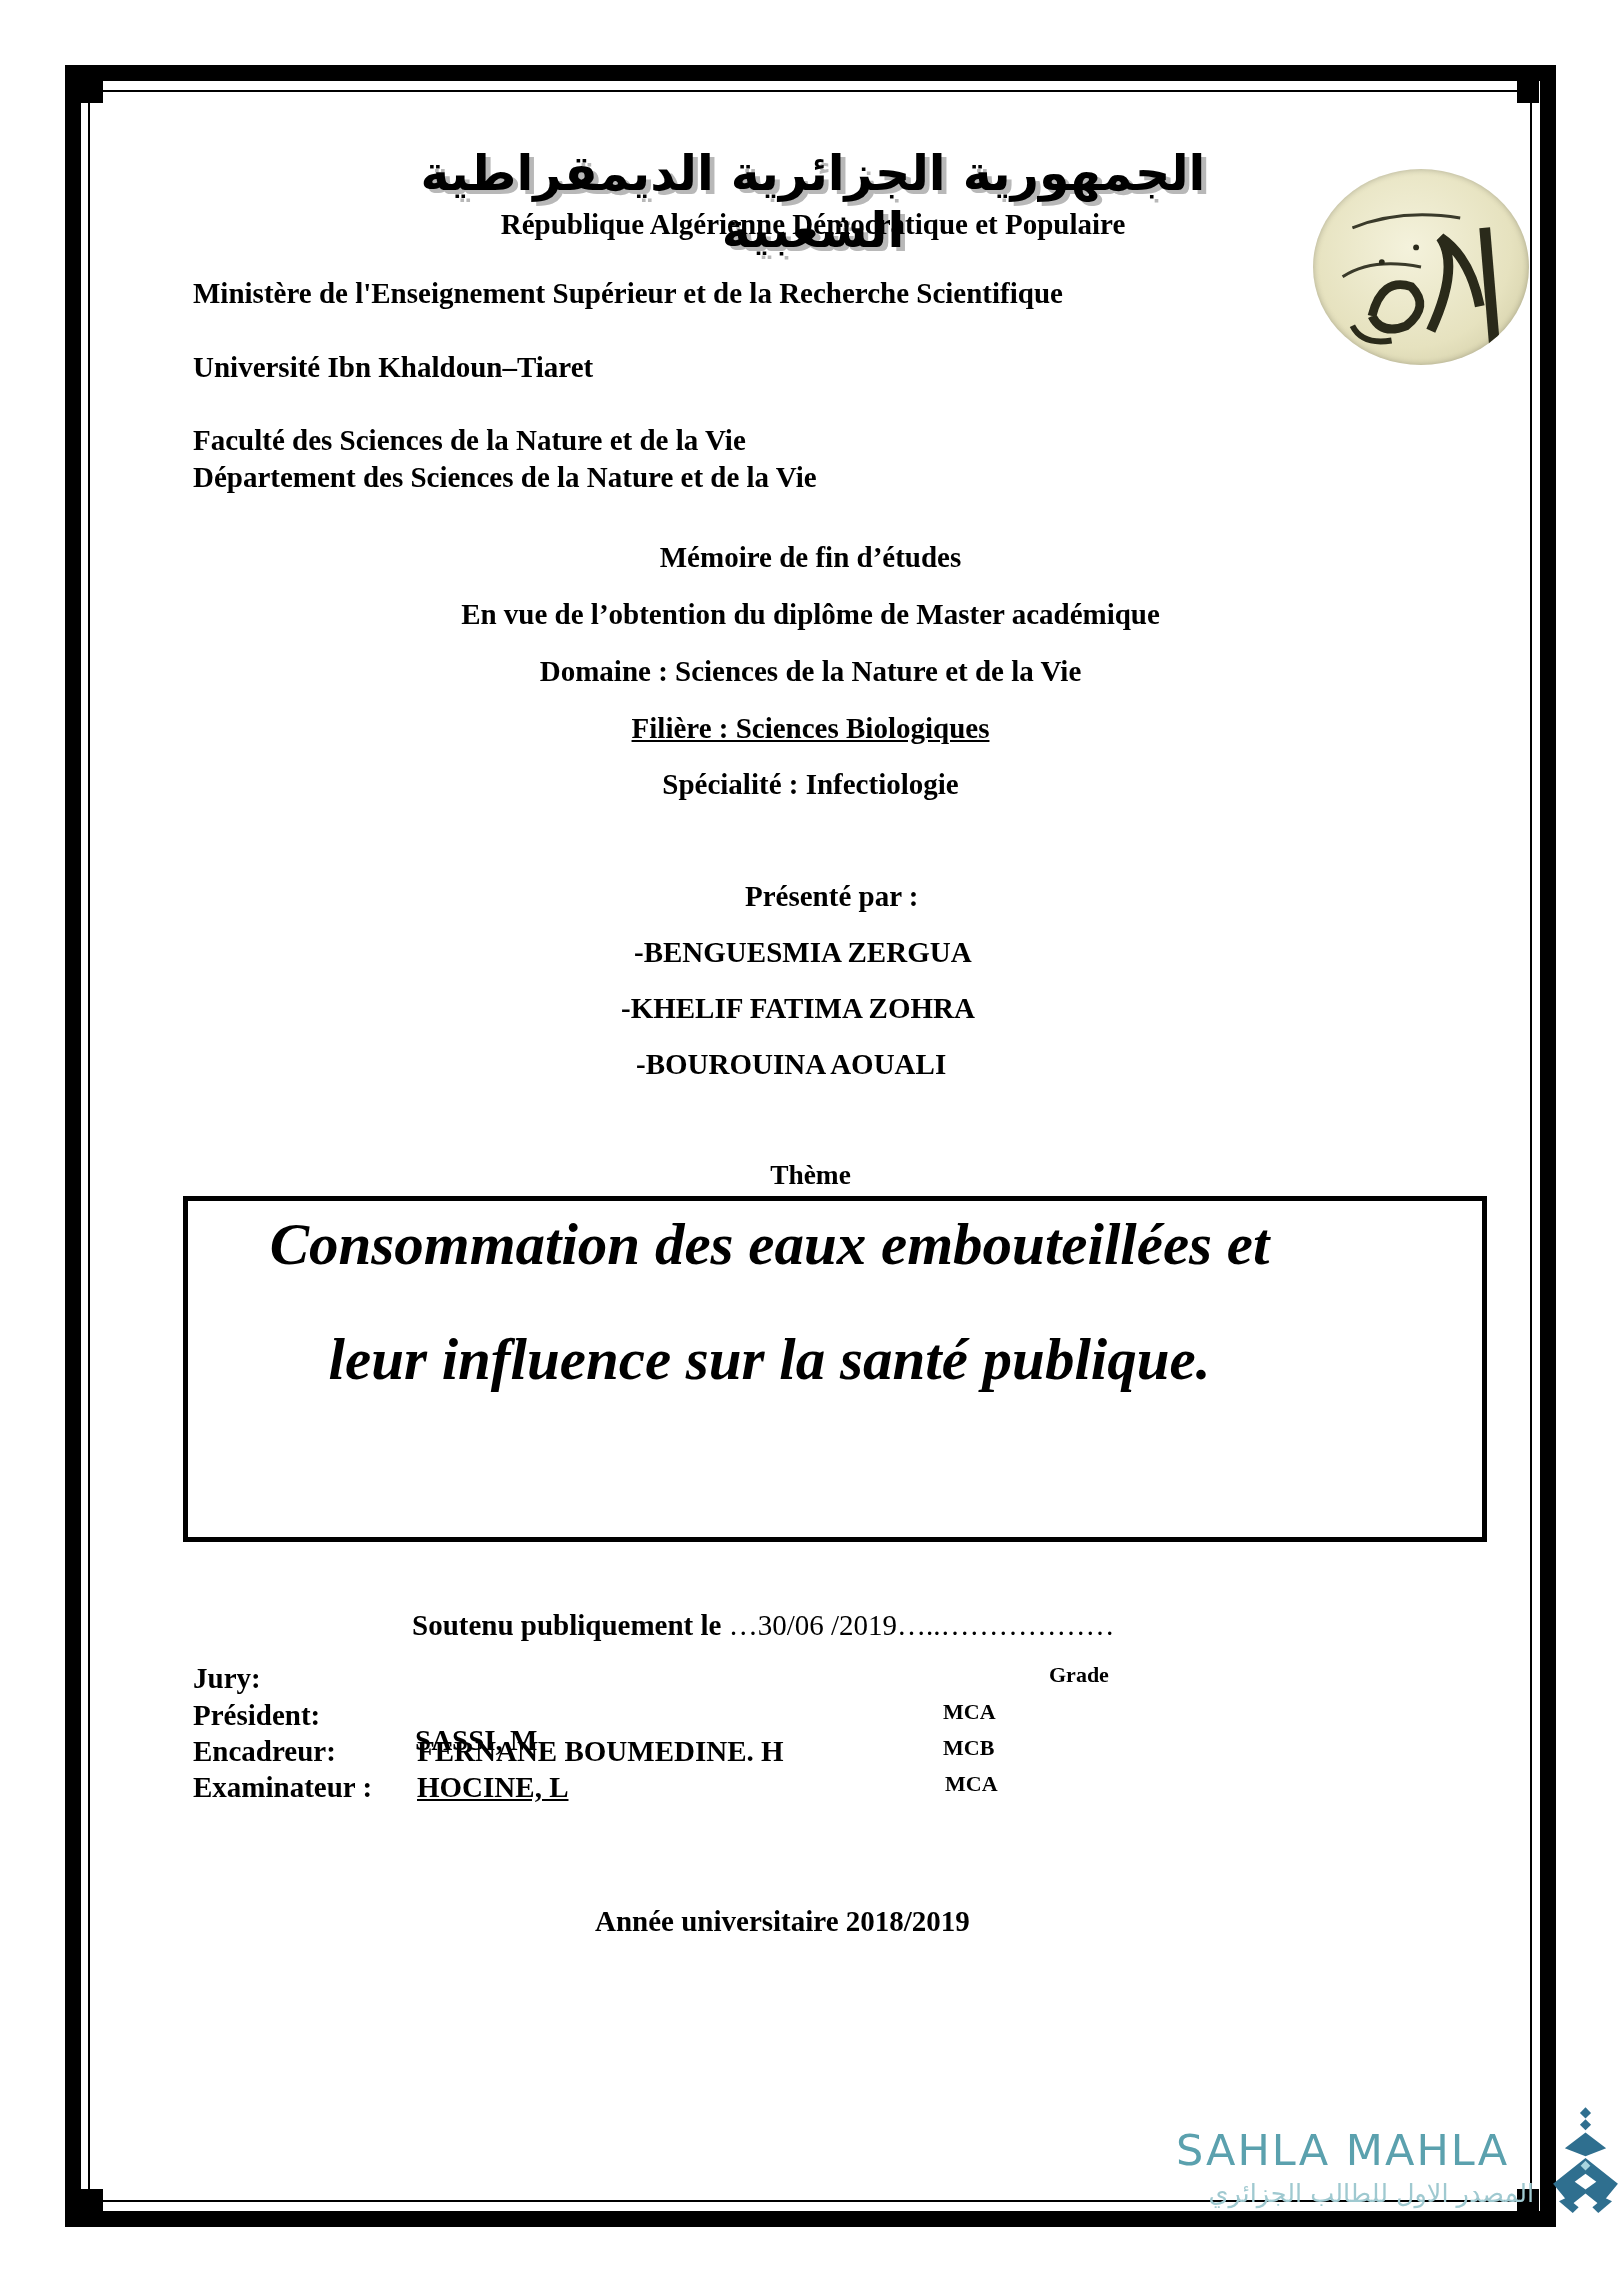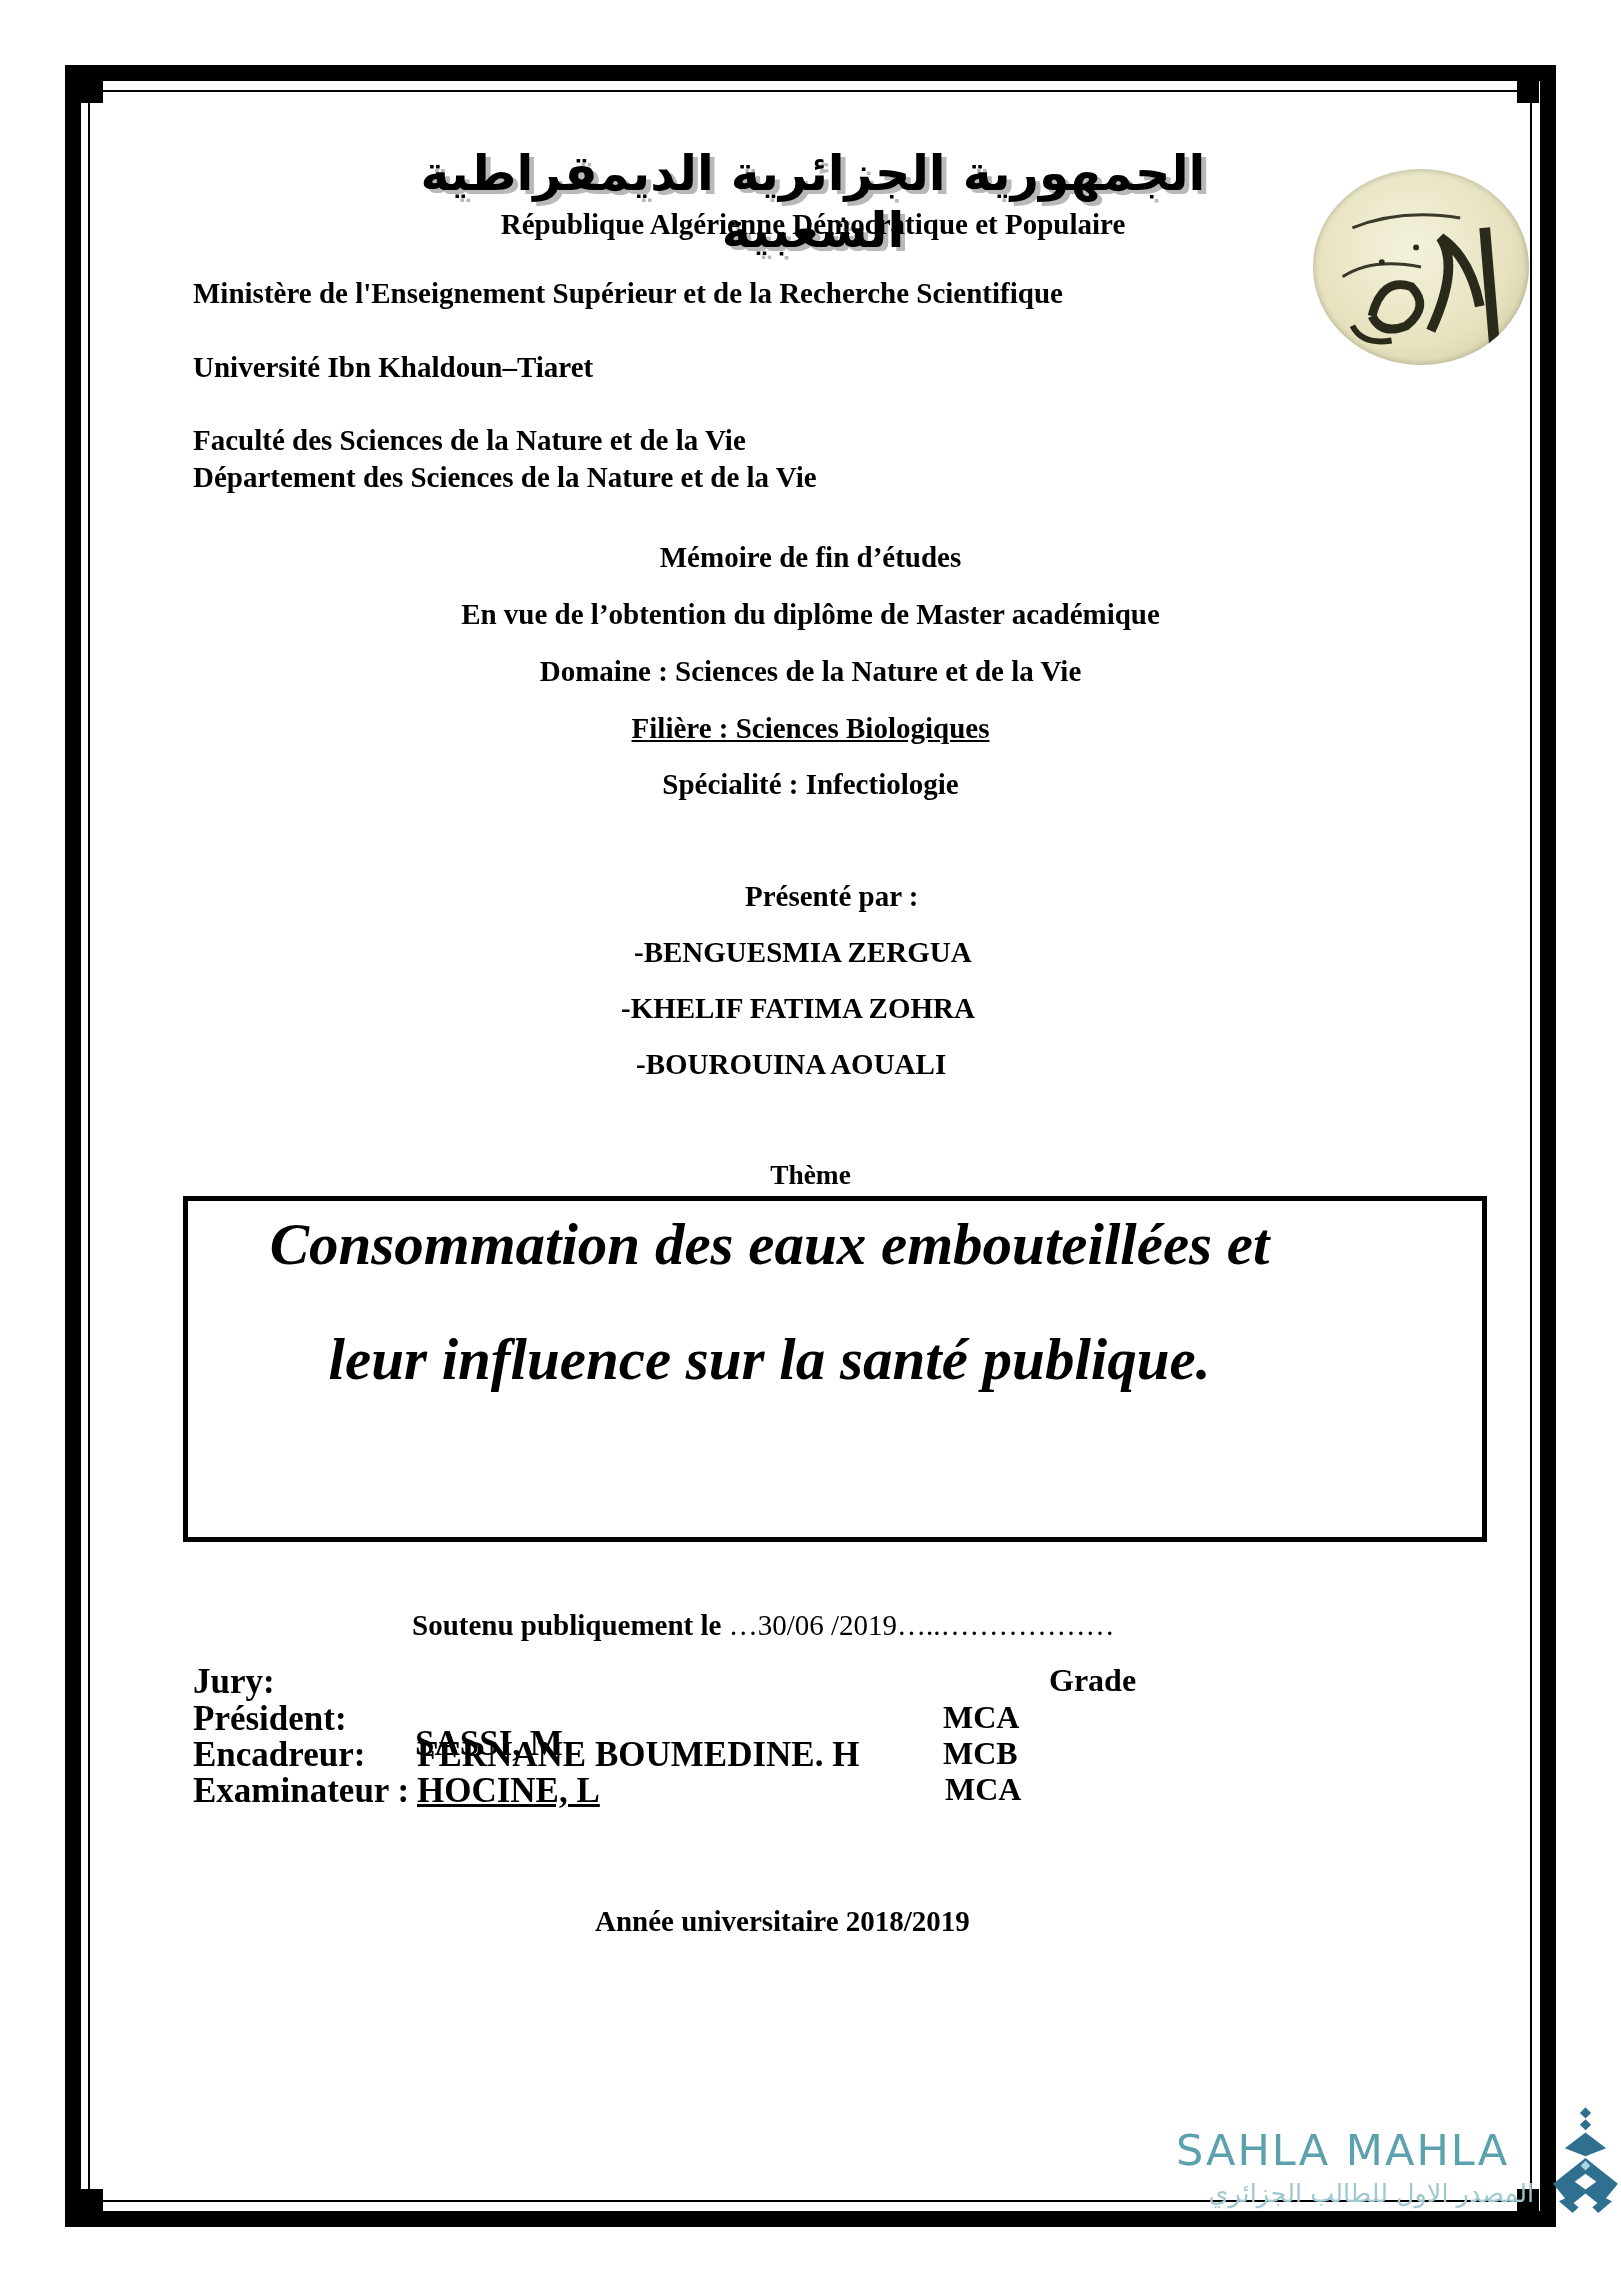--- a/index.html
+++ b/index.html
@@ -112,22 +112,22 @@
     }
     .theme-title {
       position: absolute;
       left: 0;
       width: 1539px;
       text-align: center;
       font-size: 59px;
       font-weight: bold;
       font-style: italic;
     }
-    .jury-label { font-size: 35px; }
-    .grade-col { font-size: 32px; }
+    .jury-label { font-size: 29px; }
+    .grade-col { font-size: 22px; }
     .watermark {
       position: absolute;
       left: 1176px;
       top: 2125px;
       font-family: "DejaVu Sans", sans-serif;
       font-size: 43px;
       color: #5ba1ae;
       letter-spacing: 2px;
       white-space: nowrap;
     }

